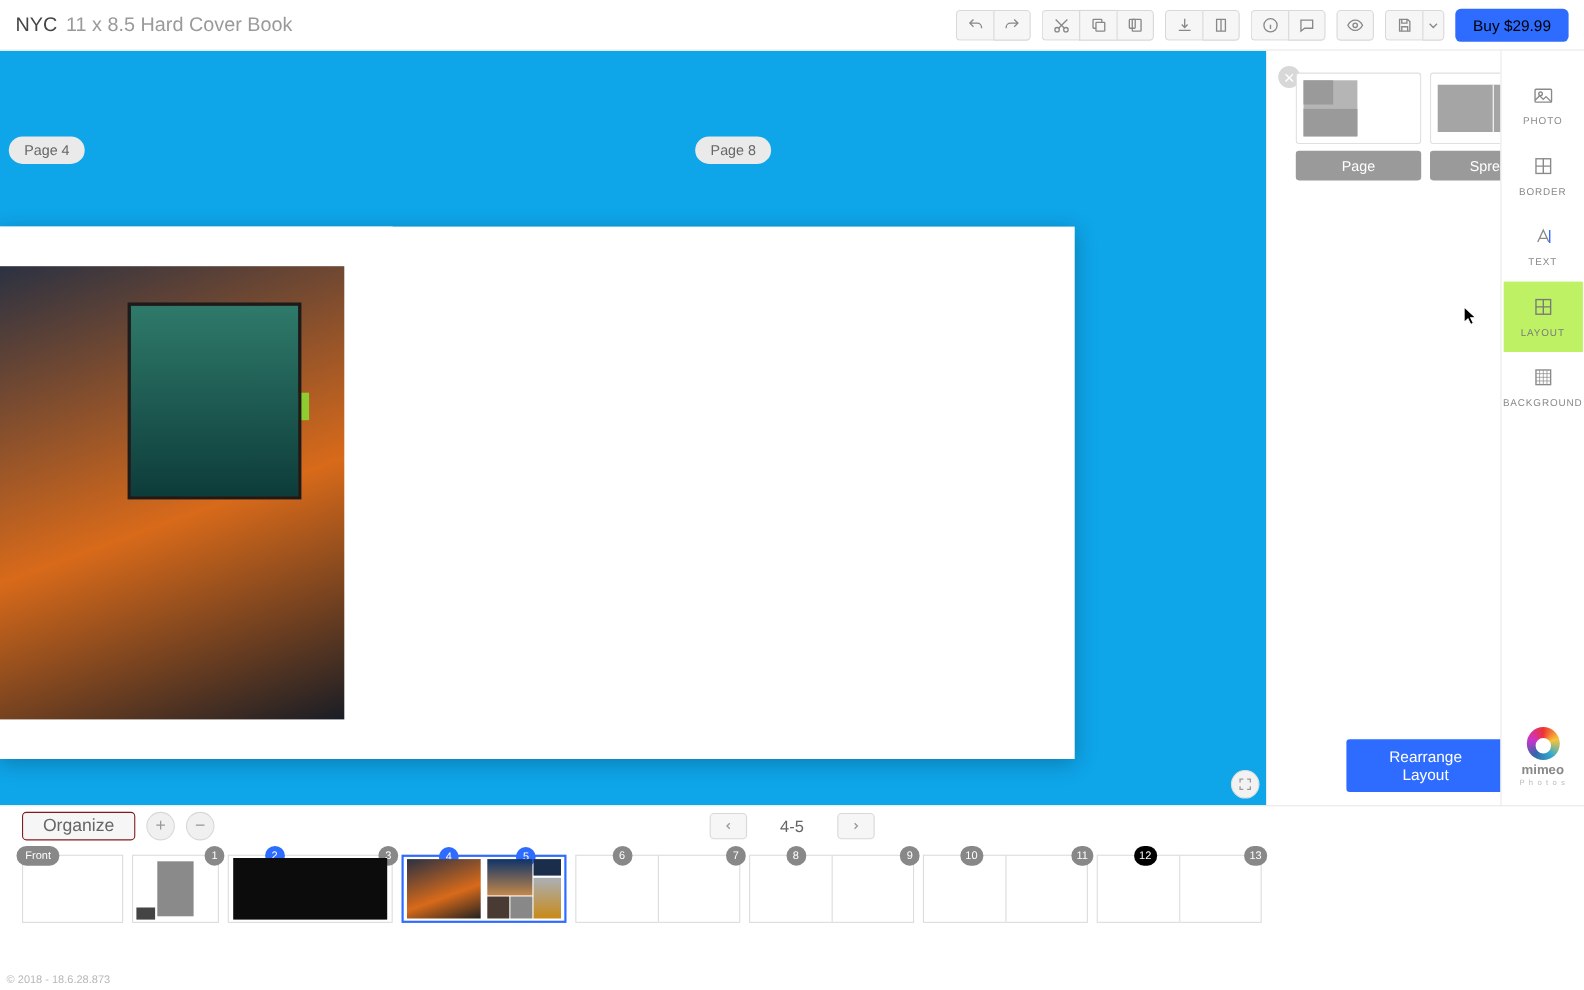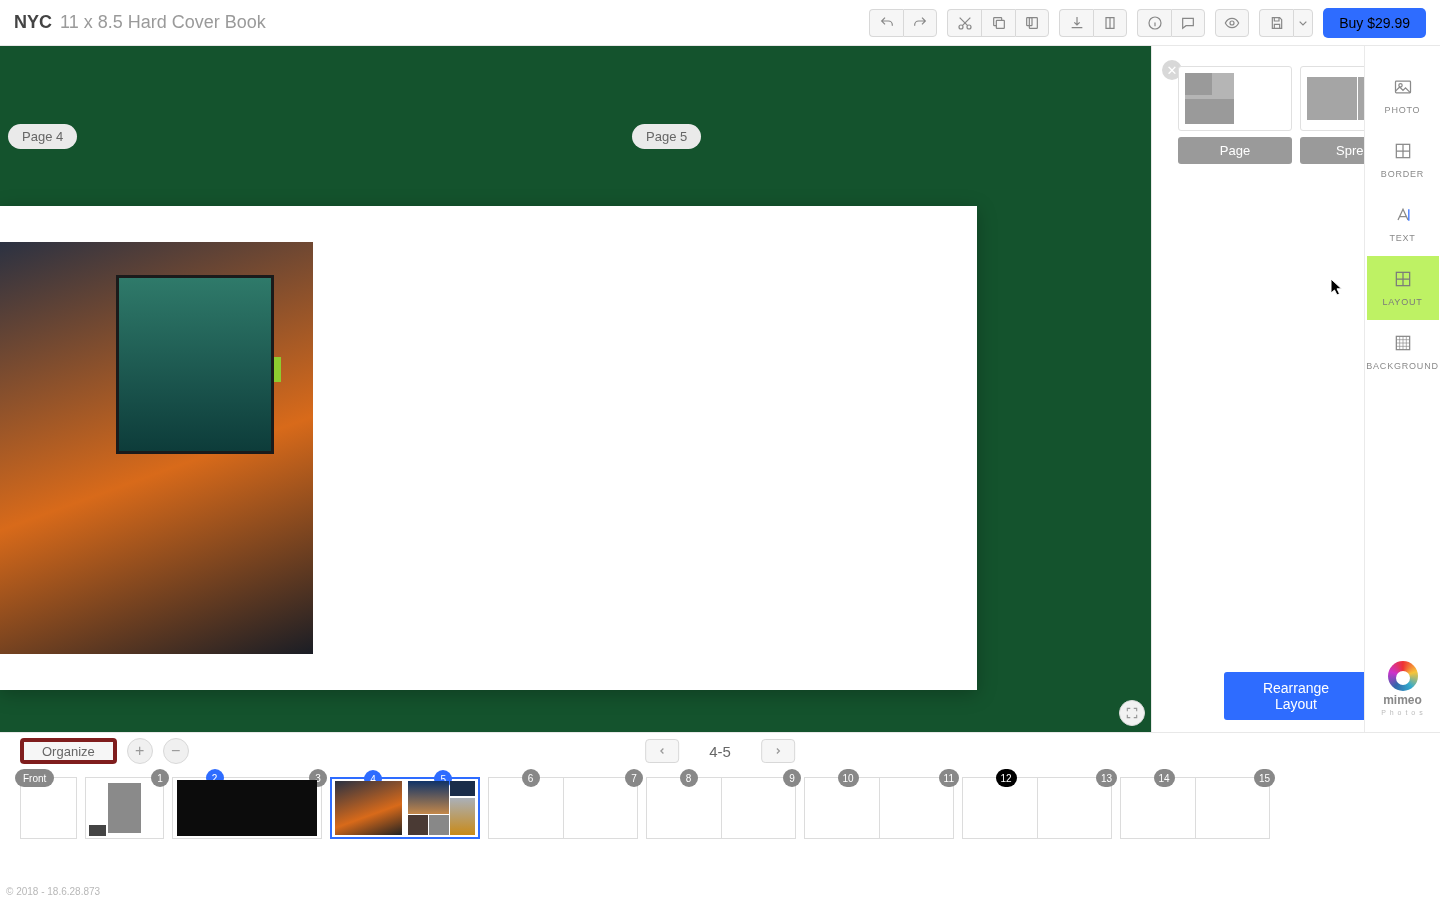--- a/index.html
+++ b/index.html
@@ -1,32 +1,32 @@
 <!DOCTYPE html>
 <html><head>
 <meta charset="utf-8">
 <style>
 html,body{margin:0;padding:0;width:1440px;height:900px;font-family:-apple-system,Helvetica,Arial,sans-serif;background:#fff;color:#333;overflow:hidden}
 *{box-sizing:border-box}
 .toolbar{height:46px;display:flex;align-items:center;padding:0 14px;border-bottom:1px solid #e8e8e8;background:#fff;position:relative;z-index:5}
 .title-area{display:flex;align-items:baseline;gap:8px;font-size:18px}
-.proj{font-weight:700;color:#444}
+.proj{font-weight:400;color:#444}
 .prod{color:#9a9a9a}
 .tool-right{margin-left:auto;display:flex;align-items:center;gap:10px}
 .tgrp{display:flex;align-items:center;gap:0px}
 .tbtn{width:34px;height:28px;border:1px solid #d8d8d8;background:#f6f6f6;border-radius:4px;display:flex;align-items:center;justify-content:center;color:#888;position:relative}
 .tgrp .tbtn{border-radius:0;border-right:none}
 .tgrp .tbtn:first-child{border-radius:4px 0 0 4px}
 .tgrp .tbtn:last-child{border-radius:0 4px 0 0;border-right:1px solid #d8d8d8}
 .tgrp.single .tbtn{border-radius:4px;border-right:1px solid #d8d8d8}
 .tbtn svg{width:16px;height:16px;stroke:currentColor;fill:none;stroke-width:1.8}
 .buy{background:#2e6cff;color:#000000;border:none;height:30px;padding:0 16px;border-radius:5px;font-size:14px;font-weight:500}
 
 .workspace{position:absolute;top:46px;left:0;right:0;bottom:168px;background:#fff;display:flex}
-.canvas{flex:1;position:relative;background:#14532d;overflow:hidden}
+.canvas{flex:1;position:relative;background:#0ea5e9;overflow:hidden}
 .page-pill{position:absolute;background:#eaeaea;color:#666;font-size:13px;padding:5px 14px;border-radius:14px}
 .pill4{top:78px;left:8px}
 .pill5{top:78px;left:632px}
 
 .spread-shadow{position:absolute;top:160px;left:0;width:977px;height:484px;box-shadow:0 4px 18px rgba(0,0,0,0.25);background:#fff}
 .left-page{position:absolute;top:160px;left:-5px;width:362px;height:484px;background:#fff;overflow:hidden}
 .left-img{position:absolute;top:36px;left:0;right:44px;bottom:36px;background:linear-gradient(160deg,#2a3142 0%,#d86a1a 55%,#1a1d25 100%)}
 .left-img:after{content:"";position:absolute;top:8%;left:38%;width:48%;height:42%;background:linear-gradient(#2f7a6a,#0d3c3a);border:3px solid #1b1b1b}
 .left-img .bill{position:absolute;top:28%;left:60%;width:30%;height:6%;background:#8ecc2f}
 
@@ -64,27 +64,27 @@
 .tool-rail{position:absolute;right:0;top:46px;bottom:168px;width:76px;background:#fff;border-left:1px solid #eaeaea;display:flex;flex-direction:column;align-items:center;padding-top:18px;gap:0}
 .rail-item{width:72px;height:64px;display:flex;flex-direction:column;align-items:center;justify-content:center;gap:6px;color:#8a8a8a;font-size:9px;letter-spacing:0.8px}
 .rail-item svg{width:20px;height:20px;stroke:currentColor;fill:none;stroke-width:1.5}
 .rail-item.active{background:#bef264;color:#7a7a7a}
 .brand{position:absolute;bottom:16px;width:72px;display:flex;flex-direction:column;align-items:center;gap:2px;color:#aaa;font-size:10px;letter-spacing:1px}
 .brand .ring{width:30px;height:30px;border-radius:50%;background:conic-gradient(#e33,#f7c53a,#3ac,#36a,#c3c,#e33)}
 .brand .lens{margin-top:-22px;width:14px;height:14px;border-radius:50%;background:#fff;border:3px solid #fff}
 
 .filmstrip{position:absolute;left:0;right:0;bottom:0;height:168px;background:#fff;border-top:1px solid #e8e8e8}
 .fs-top{height:36px;display:flex;align-items:center;padding:0 20px;position:relative}
-.org-btn{height:26px;padding:0 18px;border:4px solid #7f1d1d;border-radius:4px;background:#f6f6f6;color:#666;font-size:13px}
+.org-btn{height:26px;padding:0 18px;border:1px solid #7f1d1d;border-radius:4px;background:#f6f6f6;color:#666;font-size:16px}
 .circ-btn{width:26px;height:26px;border-radius:13px;border:1px solid #d8d8d8;background:#f0f0f0;color:#999;display:flex;align-items:center;justify-content:center;font-size:16px;margin-left:10px}
 .nav-center{position:absolute;left:50%;transform:translateX(-50%);display:flex;align-items:center;gap:30px;color:#666;font-size:15px}
 .navbtn{width:34px;height:24px;border:1px solid #d8d8d8;border-radius:4px;background:#f6f6f6;color:#999;display:flex;align-items:center;justify-content:center}
 .thumbs{display:flex;gap:8px;padding:8px 20px 0;align-items:flex-start}
 .th{width:79px;height:62px;border:1px solid #dcdcdc;background:#fff;position:relative;flex-shrink:0}
-.th.front{width:57px}
+.th.front{width:92px}
 .th.dbl{width:150px}
 .th .badge{position:absolute;top:-9px;right:-6px;min-width:18px;height:18px;padding:0 5px;border-radius:9px;background:#888;color:#fff;font-size:10px;display:flex;align-items:center;justify-content:center}
 .th.front .badge{right:auto;left:-6px;padding:0 8px}
 .th.sel{border:2px solid #2e6cff}
 .th.sel .badge{background:#2e6cff}
 .th .bd2{position:absolute;top:-9px;left:22%;min-width:18px;height:18px;padding:0 5px;border-radius:9px;background:#2e6cff;color:#fff;font-size:10px;display:flex;align-items:center;justify-content:center}
 .th .spine{position:absolute;top:0;bottom:0;left:50%;width:1px;background:#dcdcdc}
 .th .mini{position:absolute}
 .th1 .mini{top:8%;left:28%;width:44%;height:84%;background:#8a8a8a}
 .th1 .mini2{position:absolute;bottom:4%;left:4%;width:22%;height:18%;background:#444}
@@ -187,21 +187,21 @@
           </svg>
         </div>
     </div>
     <button class="buy">Buy $29.99</button>
   </div>
 </div>
 
 <div class="workspace">
   <div class="canvas">
     <div class="page-pill pill4">Page 4</div>
-    <div class="page-pill pill5">Page 5</div>
+    <div class="page-pill pill5">Page 8</div>
     <div class="spread-shadow"></div>
     <div class="left-page">
       <div class="left-img">
           <div class="bill"></div>
         </div>
     </div>
     <div class="fit-btn" style="right:6px;bottom:6px">
       <svg width="14" height="14" viewBox="0 0 24 24" fill="none" stroke="currentColor" stroke-width="2">
           <path d="M4 9V4h5M20 9V4h-5M4 15v5h5M20 15v5h-5"></path>
         </svg>
@@ -329,25 +329,20 @@
     <div class="th dbl">
         <div class="spine"></div>
         <div class="bd2" style="background:#888">10</div>
         <div class="badge">11</div>
       </div>
     <div class="th dbl">
         <div class="spine"></div>
         <div class="bd2" style="background:#000000">12</div>
         <div class="badge">13</div>
       </div>
-    <div class="th dbl">
-        <div class="spine"></div>
-        <div class="bd2" style="background:#888">14</div>
-        <div class="badge">15</div>
-      </div>
   </div>
   <div class="footer-note">© 2018 - 18.6.28.873</div>
 </div>
 
 <div class="cursor" style="top:278px;left:1330px">
   <svg viewBox="0 0 14 20">
       <path d="M1 1l0 14 3.5-3 2.5 5 2.5-1.2-2.5-5 4.5 0z" fill="#000" stroke="#fff" stroke-width="1"></path>
     </svg>
 </div>
 

